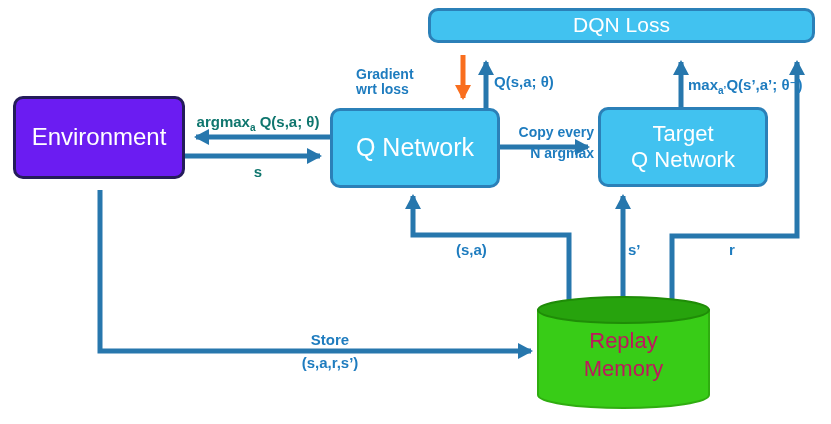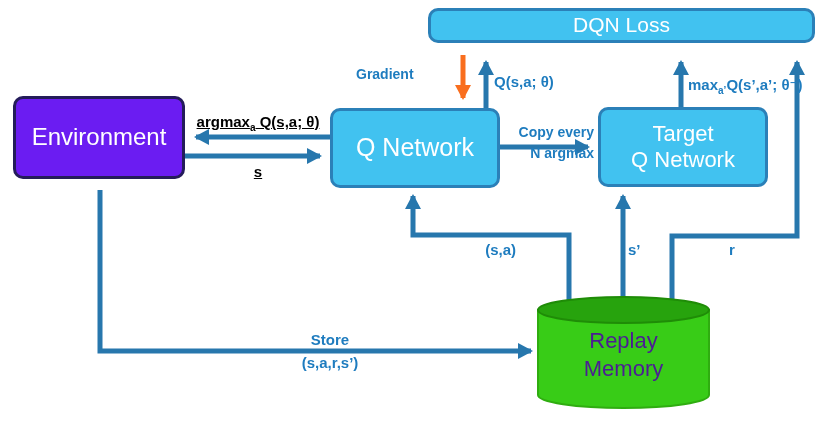--- a/index.html
+++ b/index.html
@@ -35,45 +35,45 @@
     line-height: 1.18;
   }
   .box-dqn-loss    { left: 428px; top: 8px;   width: 387px; height: 35px; font-size: 21px; }
   .box-environment { left: 13px;  top: 96px; width: 172px; height: 83px; font-size: 24px;
                      background: #6B1CF2; border-color: #241C5A; }
   .box-q-network   { left: 330px; top: 108px; width: 170px; height: 80px; font-size: 25px; }
   .box-target      { left: 598px; top: 107px; width: 170px; height: 80px; font-size: 22px; }
   .cyl-label {
     position: absolute;
     left: 538px; top: 327px; width: 171px;
-    color: #4c1d95; font-size: 22px; line-height: 1.25;
+    color: #be185d; font-size: 22px; line-height: 1.25;
     text-align: center;
   }
   .lbl {
     position: absolute;
     font-size: 15px;
     font-weight: 600;
     color: #1E7CBF;
     white-space: nowrap;
   }
-  .lbl.navy { color: #000000; text-decoration: underline; }
+  .lbl.navy { color: #0f766e; }
   .lbl.small { font-size: 14px; }
   .lbl .ssub {
     font-size: 10px;
     vertical-align: -4px;
     line-height: 0;
   }
   .lbl-argmax   { left: 188px; top: 113px; width: 140px; text-align: center; }
   .lbl-state    { left: 188px; top: 163px; width: 140px; text-align: center; }
   .lbl-gradient { left: 356px; top: 67px;  width: 100px; text-align: left; line-height: 1.1; }
   .lbl-qvalue   { left: 494px; top: 73px; }
   .lbl-maxq     { left: 688px; top: 76px; }
   .lbl-copy     { left: 498px; top: 125px; width: 96px; text-align: right; line-height: 1.0; }
   .lbl-copy .l2 { position: relative; top: 7px; }
-  .lbl-sa       { left: 456px; top: 241px; width: 60px; text-align: right; }
+  .lbl-sa       { left: 456px; top: 241px; width: 60px; text-align: left; }
   .lbl-sprime   { left: 628px; top: 241px; }
   .lbl-reward   { left: 729px; top: 241px; }
   .lbl-store    { left: 270px; top: 332px; width: 120px; text-align: center; line-height: 1.0; }
   .lbl-store .l2 { position: relative; top: 8px; }
   .two-line span { display: block; }
 </style>
 </head>
 <body>
 
 <div class="stage">
@@ -140,20 +140,21 @@
   </div>
 
   <div class="lbl navy lbl-argmax">
     <span>argmax</span><span class="ssub">a</span><span> Q(s,a; θ)</span>
   </div>
 
   <div class="lbl navy lbl-state">s</div>
 
   <div class="lbl small lbl-gradient two-line">
     <span>Gradient</span>
+    <span>wrt loss</span>
   </div>
 
   <div class="lbl lbl-qvalue">Q(s,a; θ)</div>
 
   <div class="lbl lbl-maxq">
     <span>max</span><span class="ssub">a’</span><span>Q(s’,a’; θ⁻)</span>
   </div>
 
   <div class="lbl small lbl-copy">
     <span>Copy every</span>

